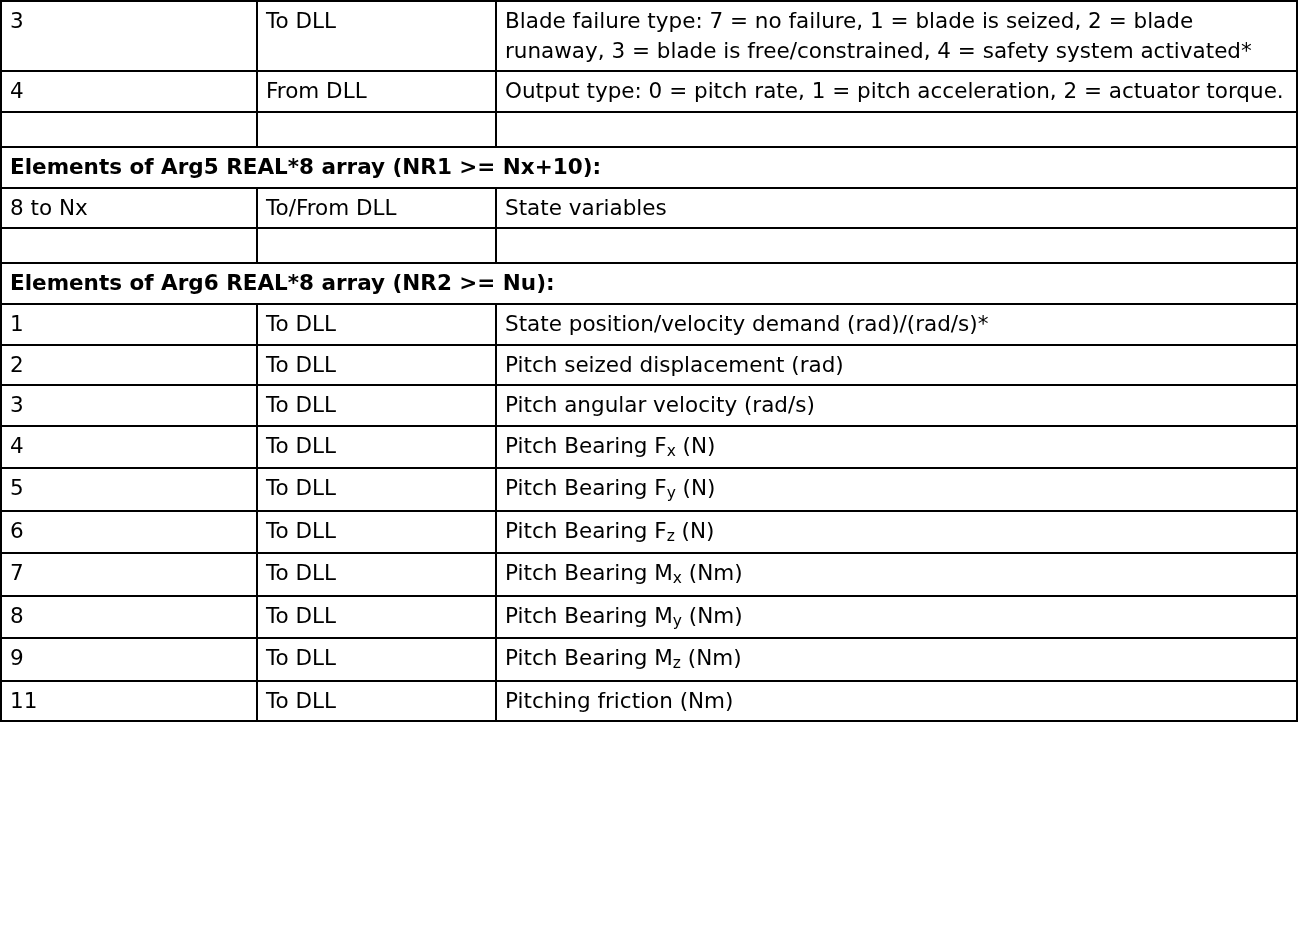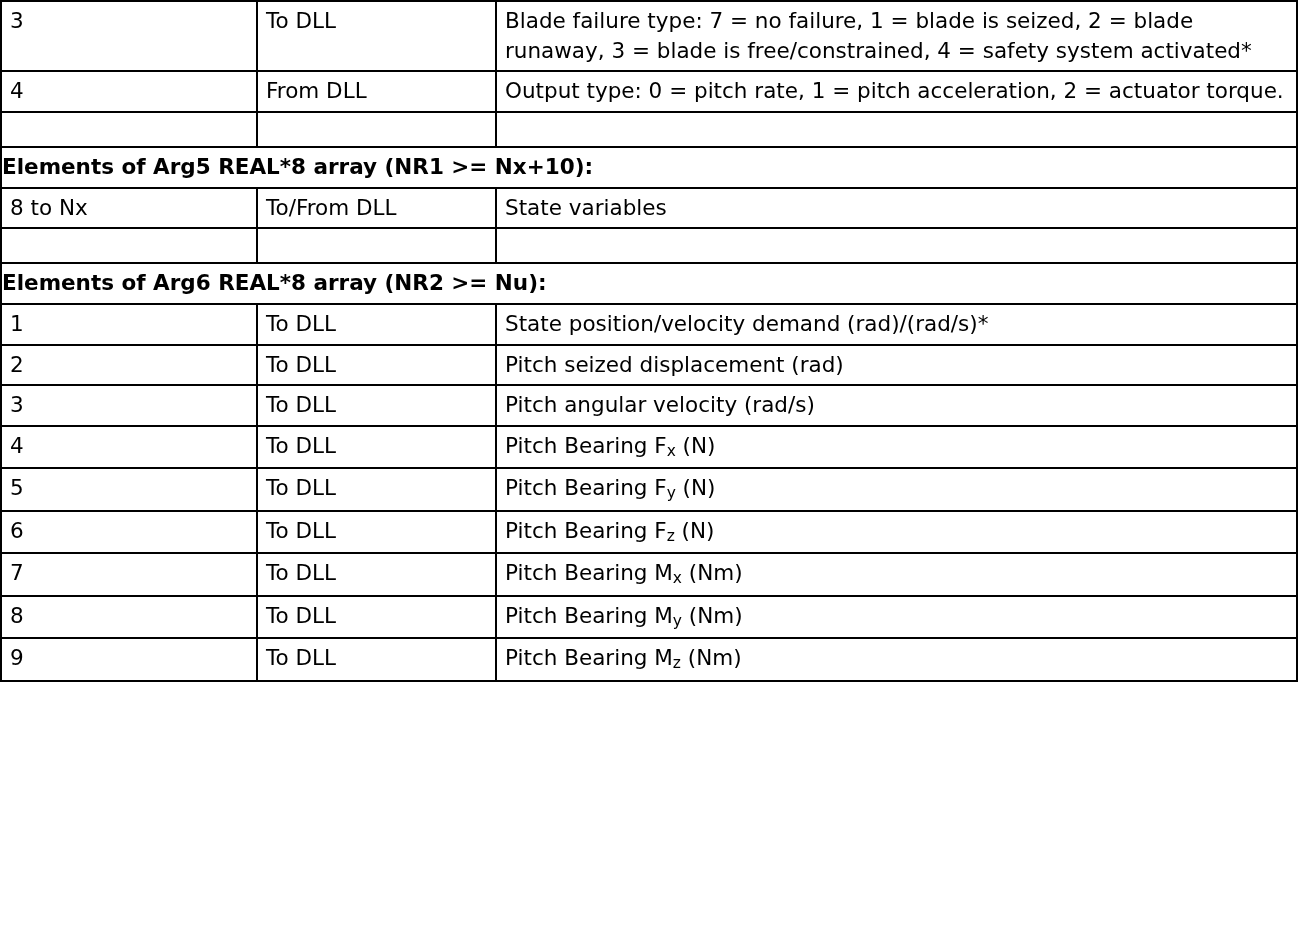--- a/index.html
+++ b/index.html
@@ -35,21 +35,21 @@
     padding: 4px 8px 5px 8px;
     vertical-align: top;
     word-wrap: break-word;
   }
   td.blank {
     height: 24px;
     padding: 0;
   }
   tr.section td {
     font-weight: bold;
-    padding: 4px 8px 5px 0;
+    padding: 4px 8px 5px 8px;
   }
   sub {
     font-size: 0.72em;
     vertical-align: -0.2em;
   }
   sup {
     font-size: 0.72em;
     vertical-align: 0.45em;
   }
 </style>
@@ -138,15 +138,20 @@
       <tr>
         <td>8</td>
         <td>To DLL</td>
         <td>Pitch Bearing M<sub>y</sub> (Nm)</td>
       </tr>
       <tr>
         <td>9</td>
         <td>To DLL</td>
         <td>Pitch Bearing M<sub>z</sub> (Nm)</td>
       </tr>
+      <tr>
+        <td>11</td>
+        <td>To DLL</td>
+        <td>Pitching friction (Nm)</td>
+      </tr>
     </tbody>
   </table>
 </div>
 
 </body></html>

